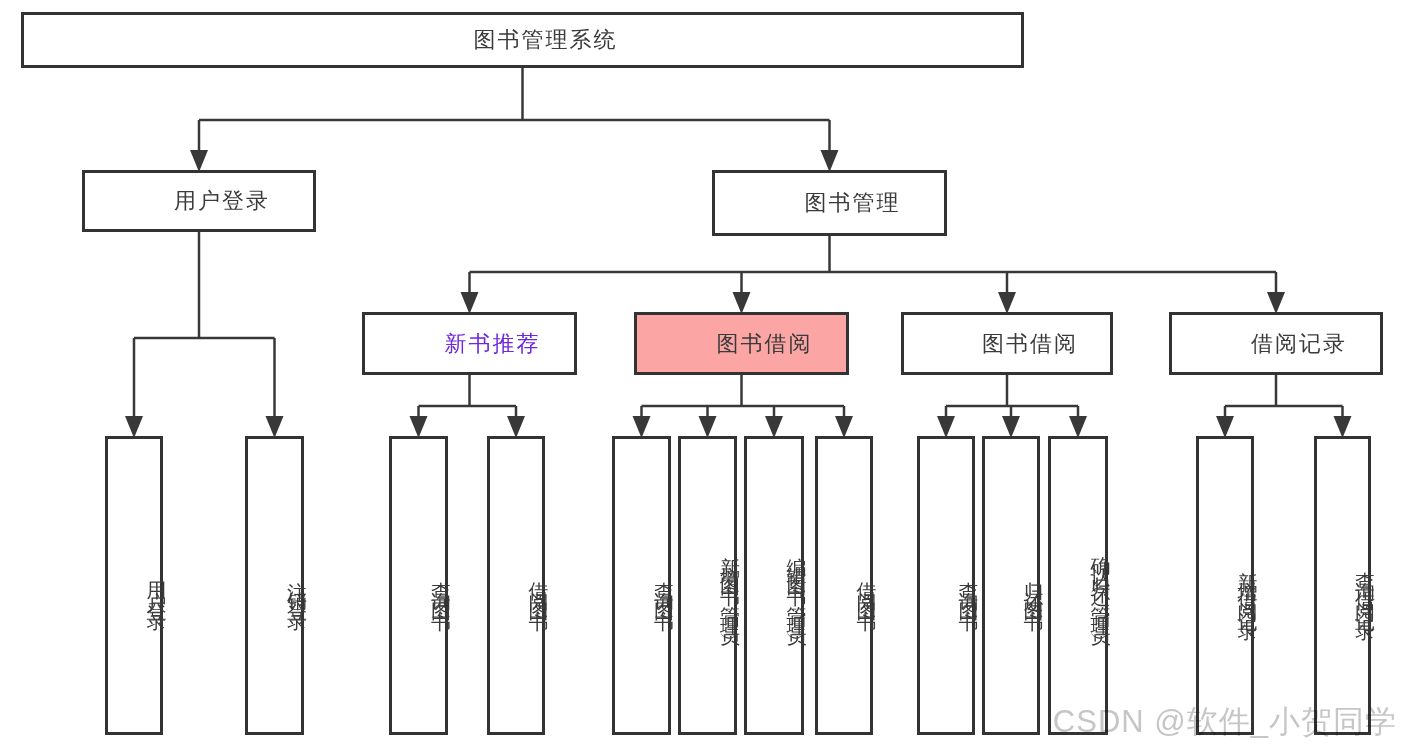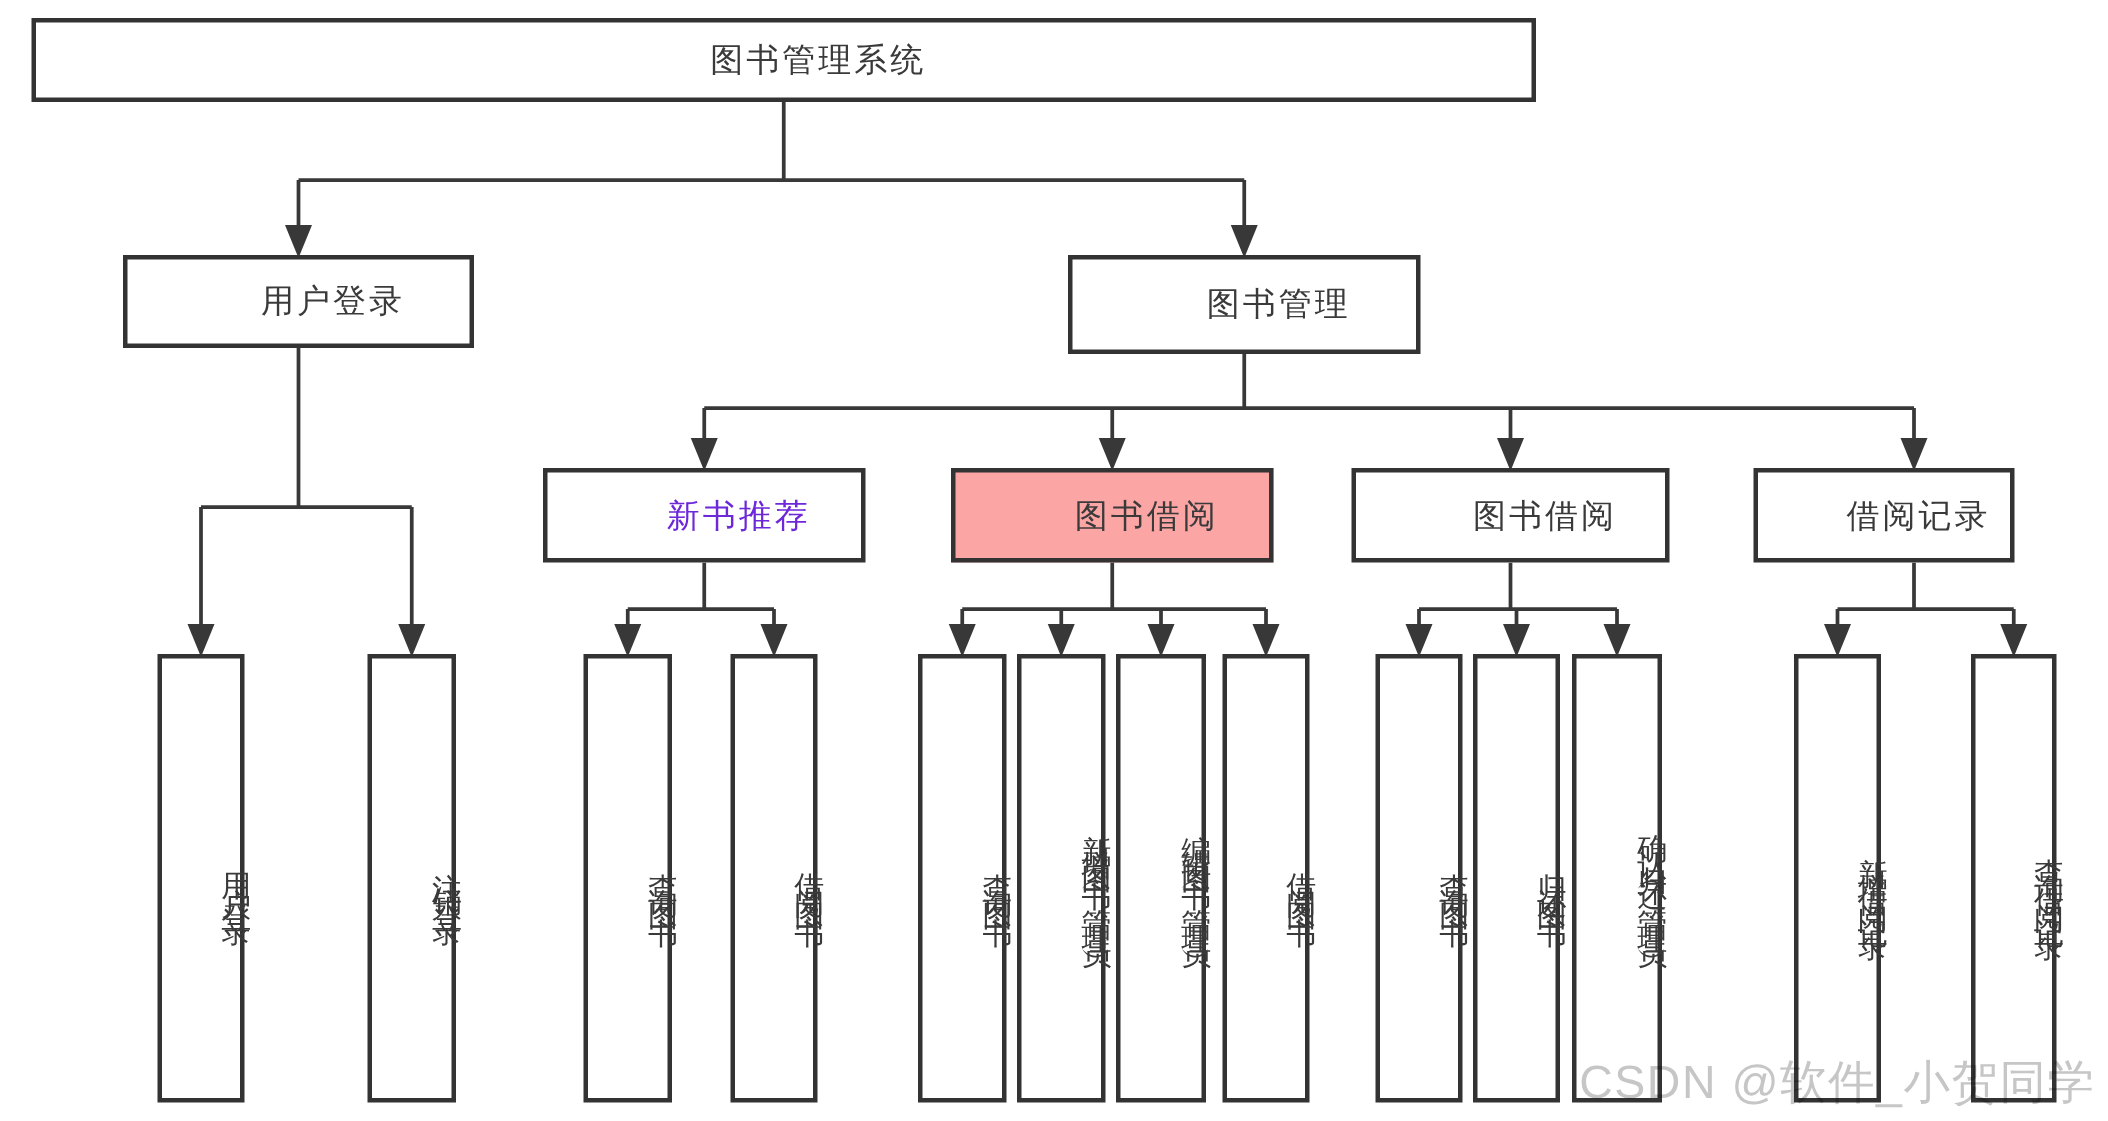--- a/index.html
+++ b/index.html
@@ -106,21 +106,21 @@
     </div>
     <div class="node horiz" style="left: 362px; top: 312px; width: 215px; height: 63px; border-color: rgb(51, 51, 51); background: rgb(255, 255, 255);">
       <span class="node-label" style="color: #6d28d9;">新书推荐</span>
     </div>
     <div class="node horiz" style="left: 634px; top: 312px; width: 215px; height: 63px; border-color: rgb(51, 51, 51); background: #fca5a5;">
       <span class="node-label" style="color: rgb(58, 58, 58);">图书借阅</span>
     </div>
     <div class="node horiz" style="left: 901px; top: 312px; width: 212px; height: 63px; border-color: rgb(51, 51, 51); background: rgb(255, 255, 255);">
       <span class="node-label" style="color: rgb(58, 58, 58);">图书借阅</span>
     </div>
-    <div class="node horiz" style="left: 1169px; top: 312px; width: 174px; height: 63px; border-color: rgb(51, 51, 51); background: rgb(255, 255, 255);">
+    <div class="node horiz" style="left: 1169px; top: 312px; width: 214px; height: 63px; border-color: rgb(51, 51, 51); background: rgb(255, 255, 255);">
       <span class="node-label" style="color: rgb(58, 58, 58);">借阅记录</span>
     </div>
     <div class="node vert" style="left: 105px; top: 436px; width: 58px; height: 299px; border-color: rgb(51, 51, 51); background: rgb(255, 255, 255);">
       <span class="node-label" style="color: rgb(58, 58, 58);">用户登录</span>
     </div>
     <div class="node vert" style="left: 245px; top: 436px; width: 59px; height: 299px; border-color: rgb(51, 51, 51); background: rgb(255, 255, 255);">
       <span class="node-label" style="color: rgb(58, 58, 58);">注销登录</span>
     </div>
     <div class="node vert" style="left: 389px; top: 436px; width: 59px; height: 299px; border-color: rgb(51, 51, 51); background: rgb(255, 255, 255);">
       <span class="node-label" style="color: rgb(58, 58, 58);">查询图书</span>

